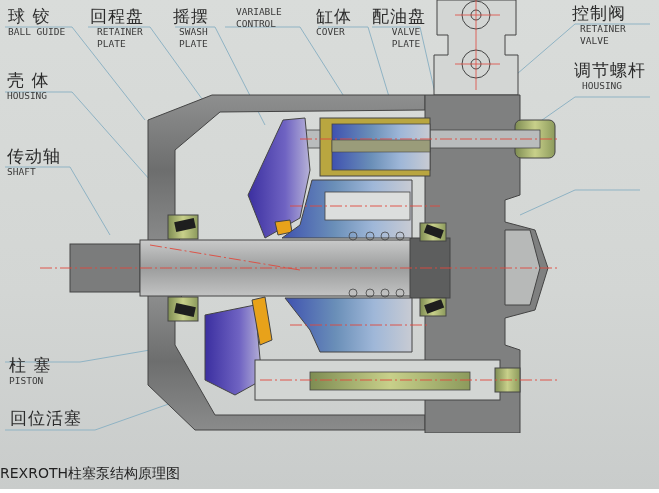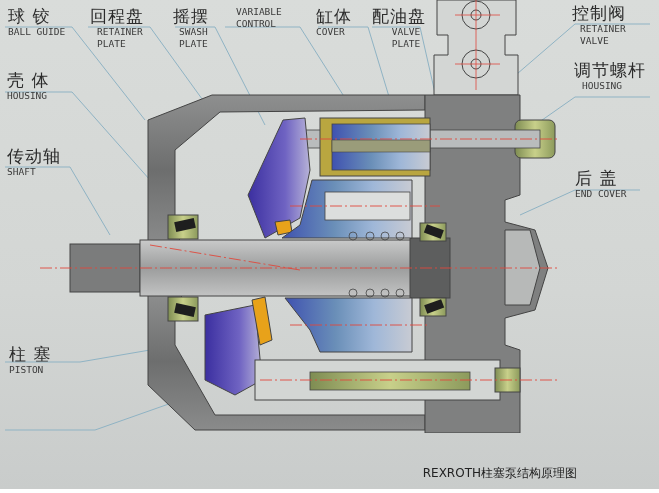--- a/index.html
+++ b/index.html
@@ -2,21 +2,21 @@
 <html><head>
 <meta charset="utf-8">
 <style>
   html,body{margin:0;padding:0;background:#ffffff;}
   body{width:659px;height:493px;position:relative;overflow:hidden;font-family:"DejaVu Sans",sans-serif;}
   .photo{position:absolute;left:0;top:0;width:659px;height:489px;background:linear-gradient(180deg,#d9dcda 0%,#d3d6d4 60%,#c9cccb 100%);overflow:hidden;}
   .photo svg{position:absolute;left:0;top:0;}
   .lbl{position:absolute;color:#2b2b2b;}
   .cn{font-family:"DejaVu Serif",serif;font-size:17px;letter-spacing:1px;line-height:20px;white-space:nowrap;}
   .en{font-family:"DejaVu Sans Mono",monospace;font-size:9.5px;line-height:12px;color:#3a3a3a;white-space:pre;}
-  .caption{position:absolute;left:0;width:577px;top:465px;text-align:right;font-family:"DejaVu Sans",sans-serif;font-size:12px;color:#222;}
+  .caption{position:absolute;left:0;width:577px;top:465px;text-align:left;font-family:"DejaVu Sans",sans-serif;font-size:14px;color:#222;}
 </style>
 </head>
 <body>
 
 <div class="photo">
   <svg width="659" height="433" viewBox="0 0 659 433">
     <defs>
       <linearGradient id="grayMetal" x1="0" y1="0" x2="0" y2="1">
         <stop offset="0" stop-color="#8e8f8f"></stop>
           <stop offset="0.5" stop-color="#6d6e6e"></stop>
@@ -165,31 +165,30 @@
   </div>
   <div class="lbl" style="left:572px;top:3px;">
     <div class="cn">控制阀</div>
     <div class="en" style="padding-left:8px">RETAINER
 VALVE</div>
   </div>
   <div class="lbl" style="left:574px;top:60px;">
     <div class="cn">调节螺杆</div>
     <div class="en" style="padding-left:8px">HOUSING</div>
   </div>
-  <div class="lbl" style="left:575px;top:168px;">
-    <div class="cn">后  盖</div>
-    <div class="en">END COVER</div>
-  </div>
   <div class="lbl" style="left:7px;top:70px;">
     <div class="cn">壳  体</div>
     <div class="en">HOUSING</div>
   </div>
   <div class="lbl" style="left:7px;top:146px;">
     <div class="cn">传动轴</div>
     <div class="en">SHAFT</div>
   </div>
-  <div class="lbl" style="left:9px;top:344px;">
+  <div class="lbl" style="left:9px;top:355px;">
     <div class="cn">柱  塞</div>
     <div class="en">PISTON</div>
+  </div>
+  <div class="lbl" style="left:10px;top:408px;">
+    <div class="cn">回位活塞</div>
   </div>
 </div>
 
 <div class="caption">REXROTH柱塞泵结构原理图</div>
 
 </body></html>

